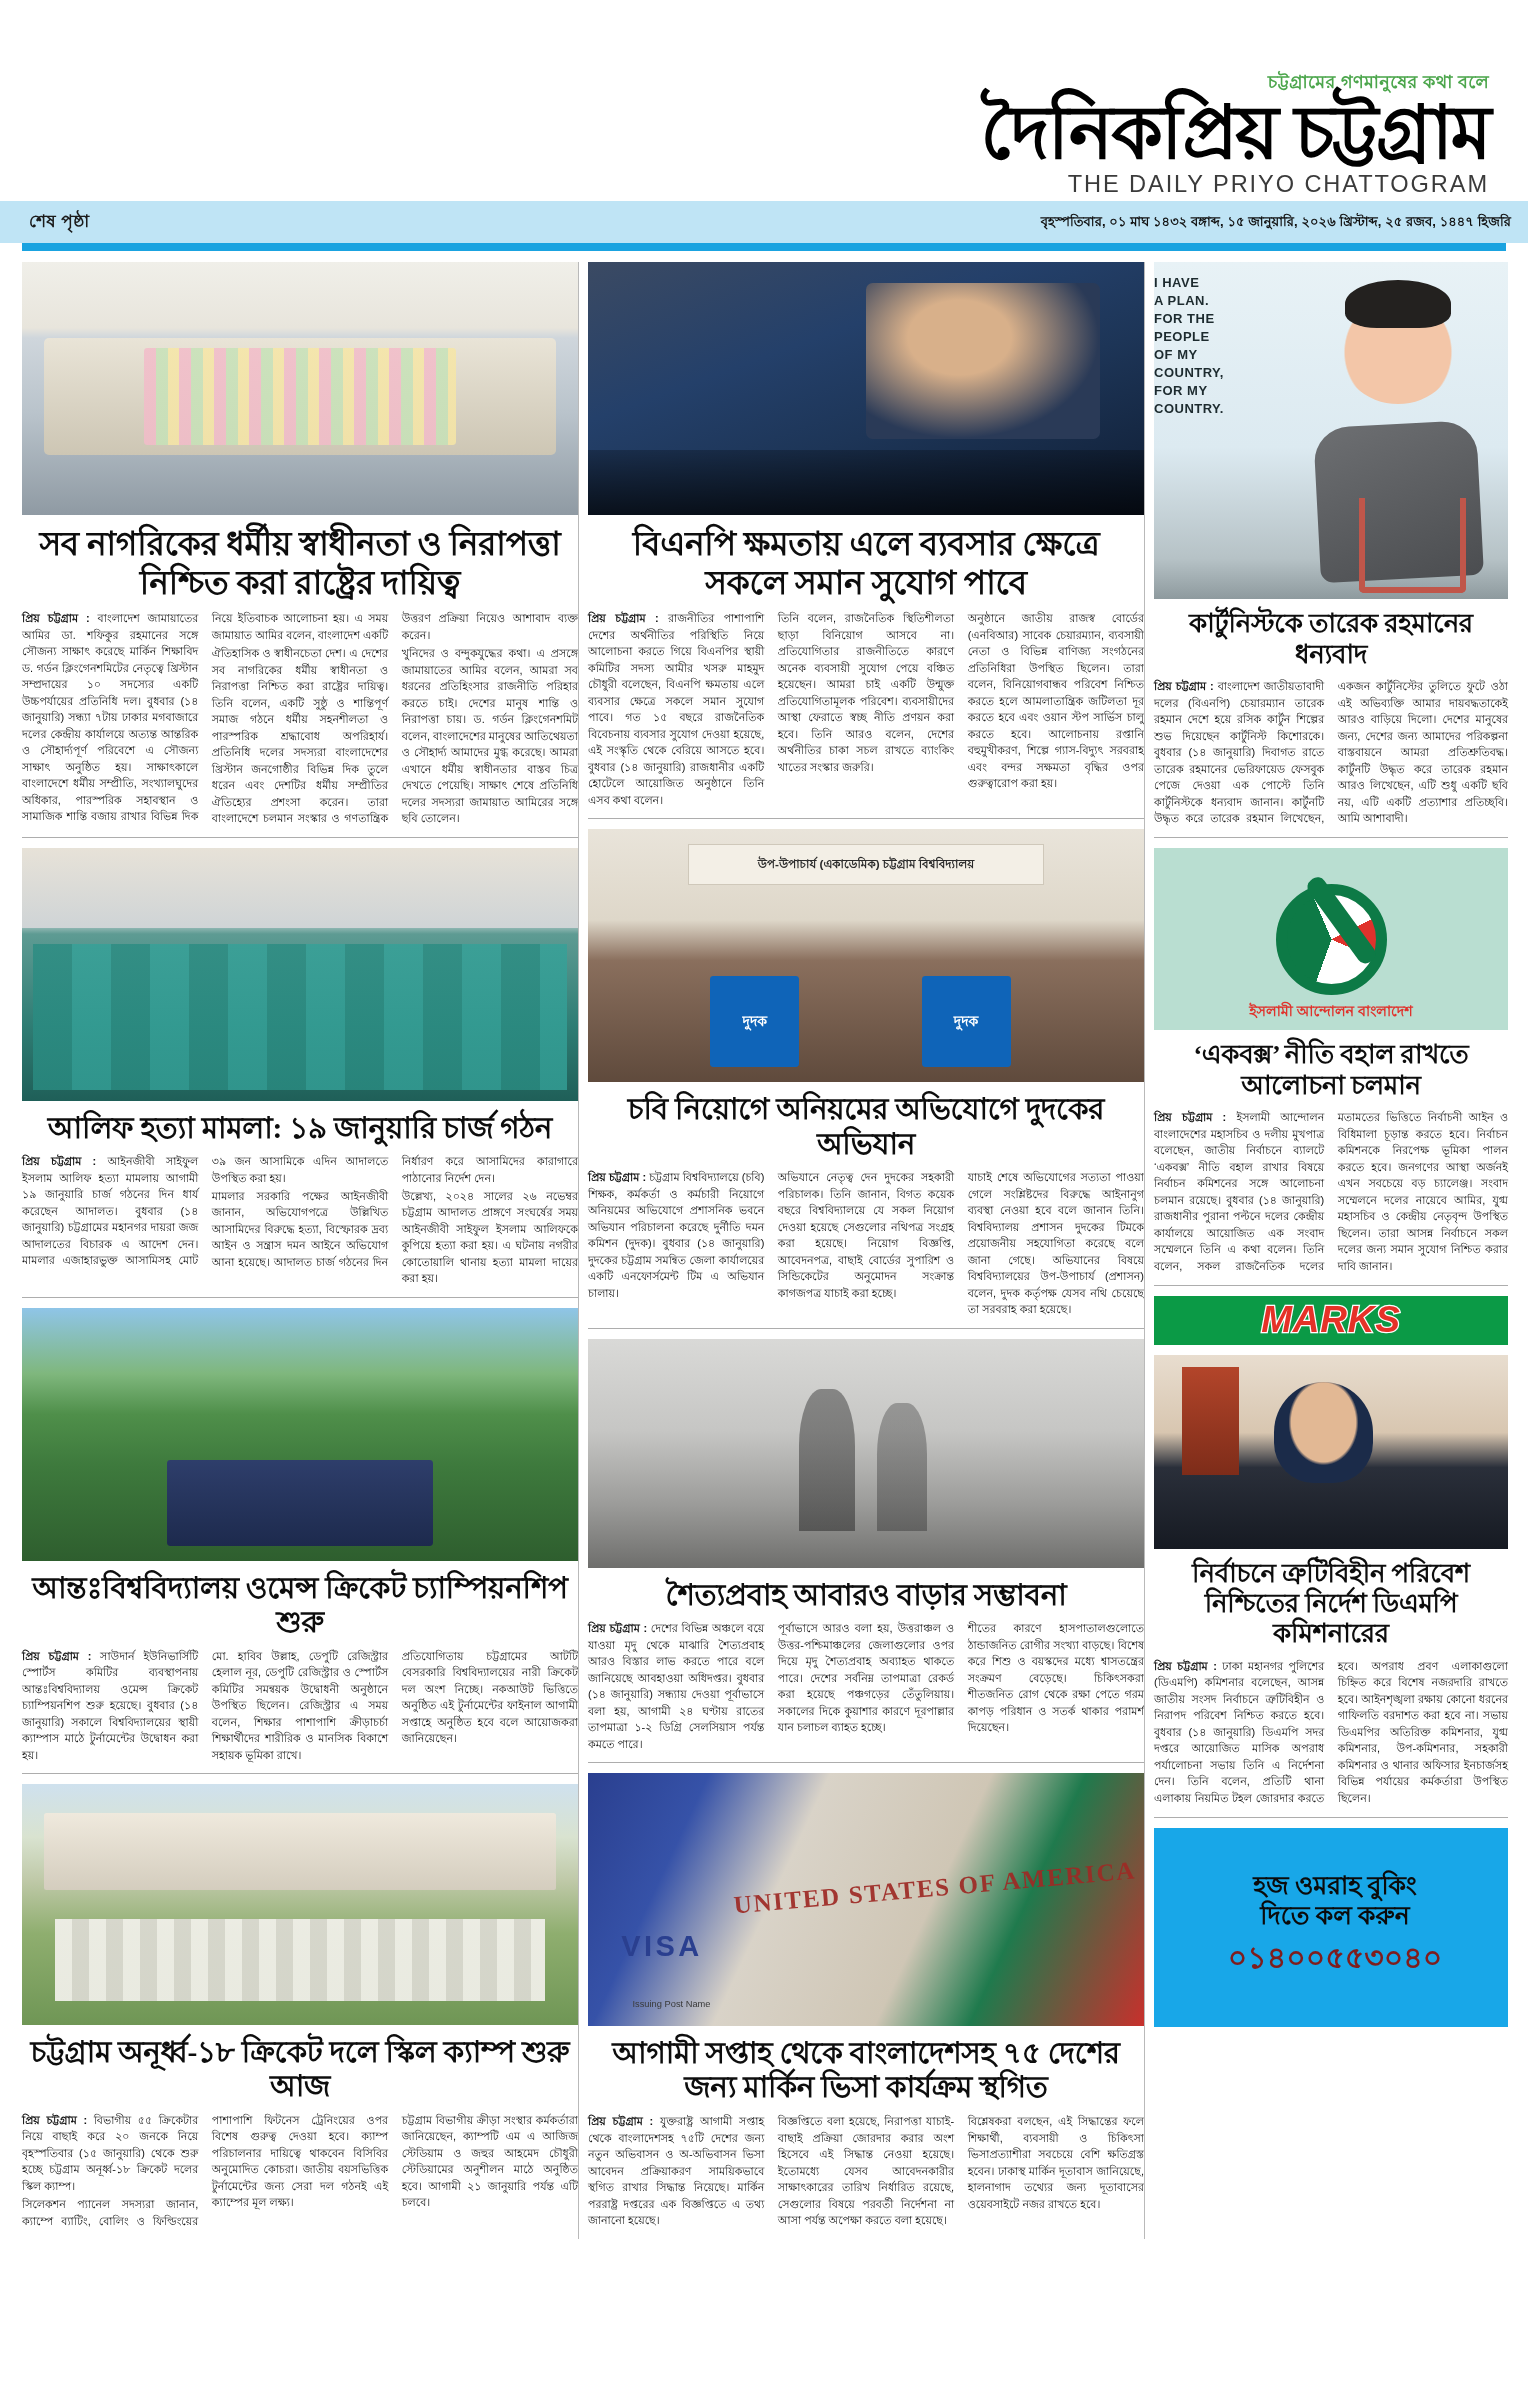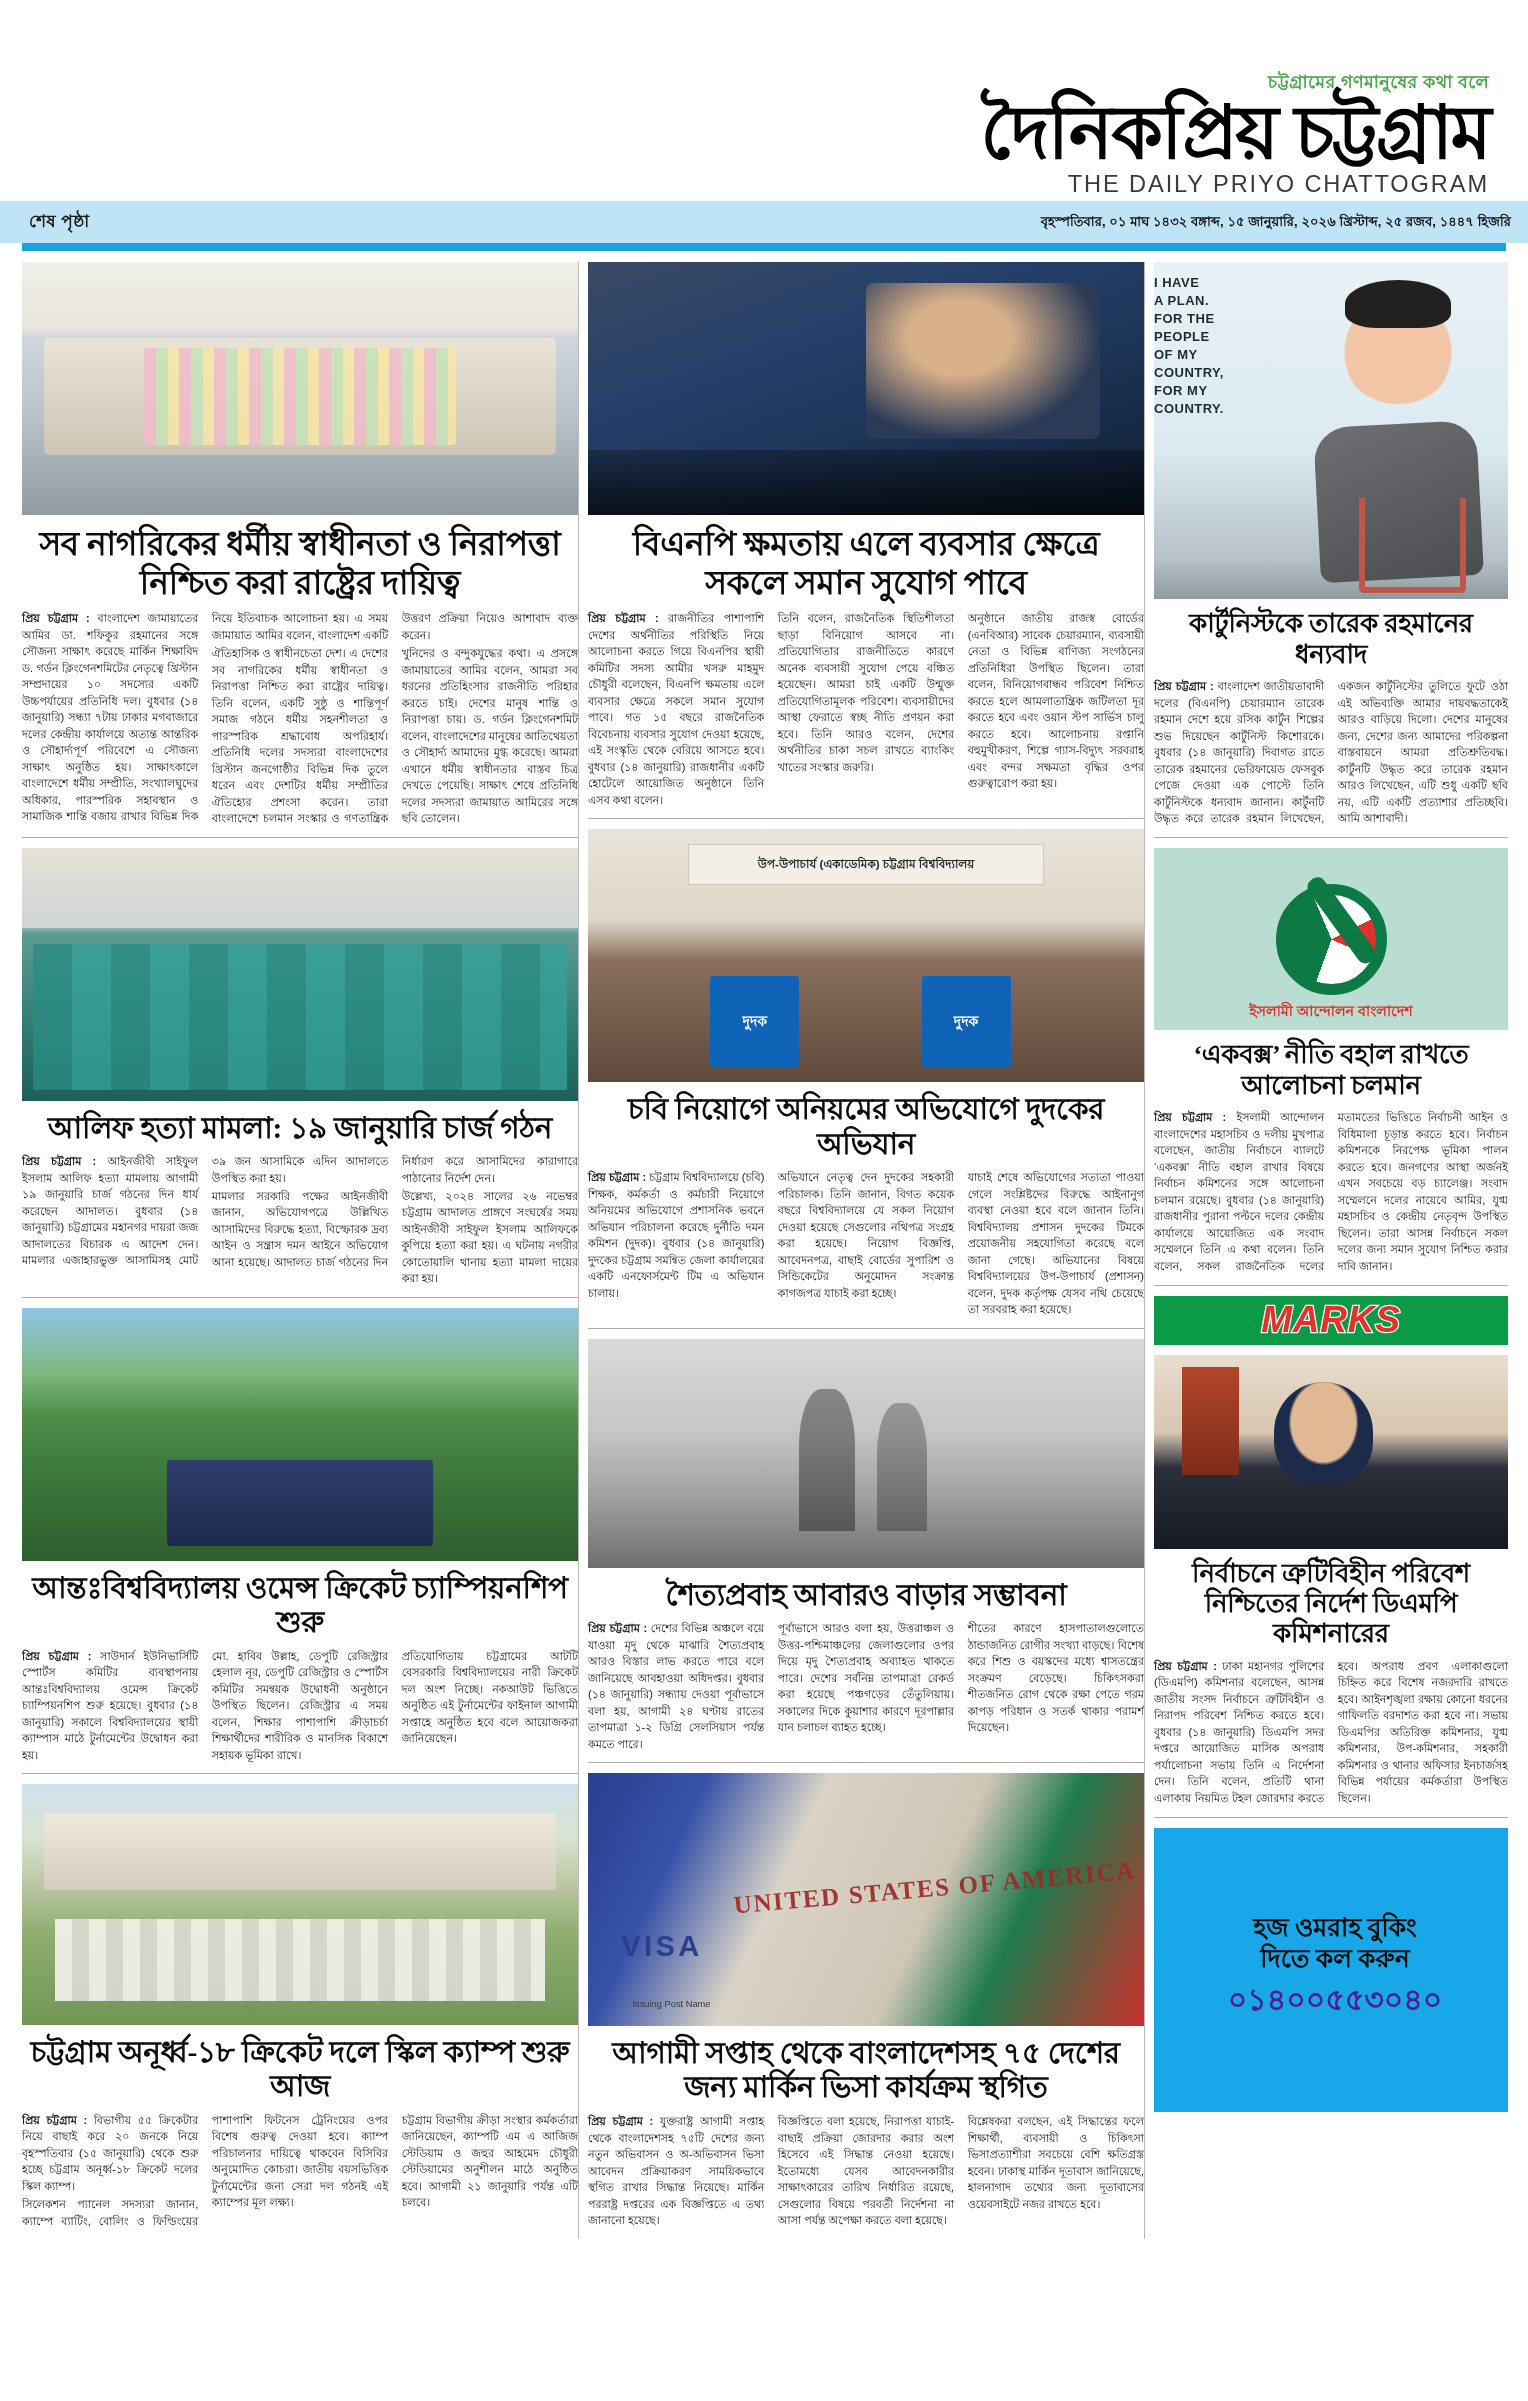--- a/index.html
+++ b/index.html
@@ -323,32 +323,32 @@
     color:#9e2a25; letter-spacing:1.7px; transform: rotate(-5deg); opacity:.92;
   }
   .visa-issuing {
     position:absolute; left:8%; bottom:7%;
     font-size:9.3px; color:#3a3a3a;margin-top:12px;
   }
 
   
   .ad-box {
     background:#18a7e8;
-    height: 284px;
+    height: 199px;
     display:flex; flex-direction:column;
     align-items:center; justify-content:center;
     text-align:right;
     padding-left:8px;
   }
   .ad-line {
     font-size:25px; font-weight:bold; color:#0b0b0b; line-height:1.22;
     font-family: "Liberation Serif", "DejaVu Serif", serif;
   }
   .ad-phone {
-    font-size:30px; font-weight:bold; color:#4c1d95; margin-top:1.7px;
+    font-size:30px; font-weight:bold; color:#7f1d1d; margin-top:1.7px;
     font-family: "Liberation Serif", "DejaVu Serif", serif;
   }
 </style>
 </head>
 <body>
 
 <div class="page">
 
   <div class="masthead">
     <div class="masthead-inner">

